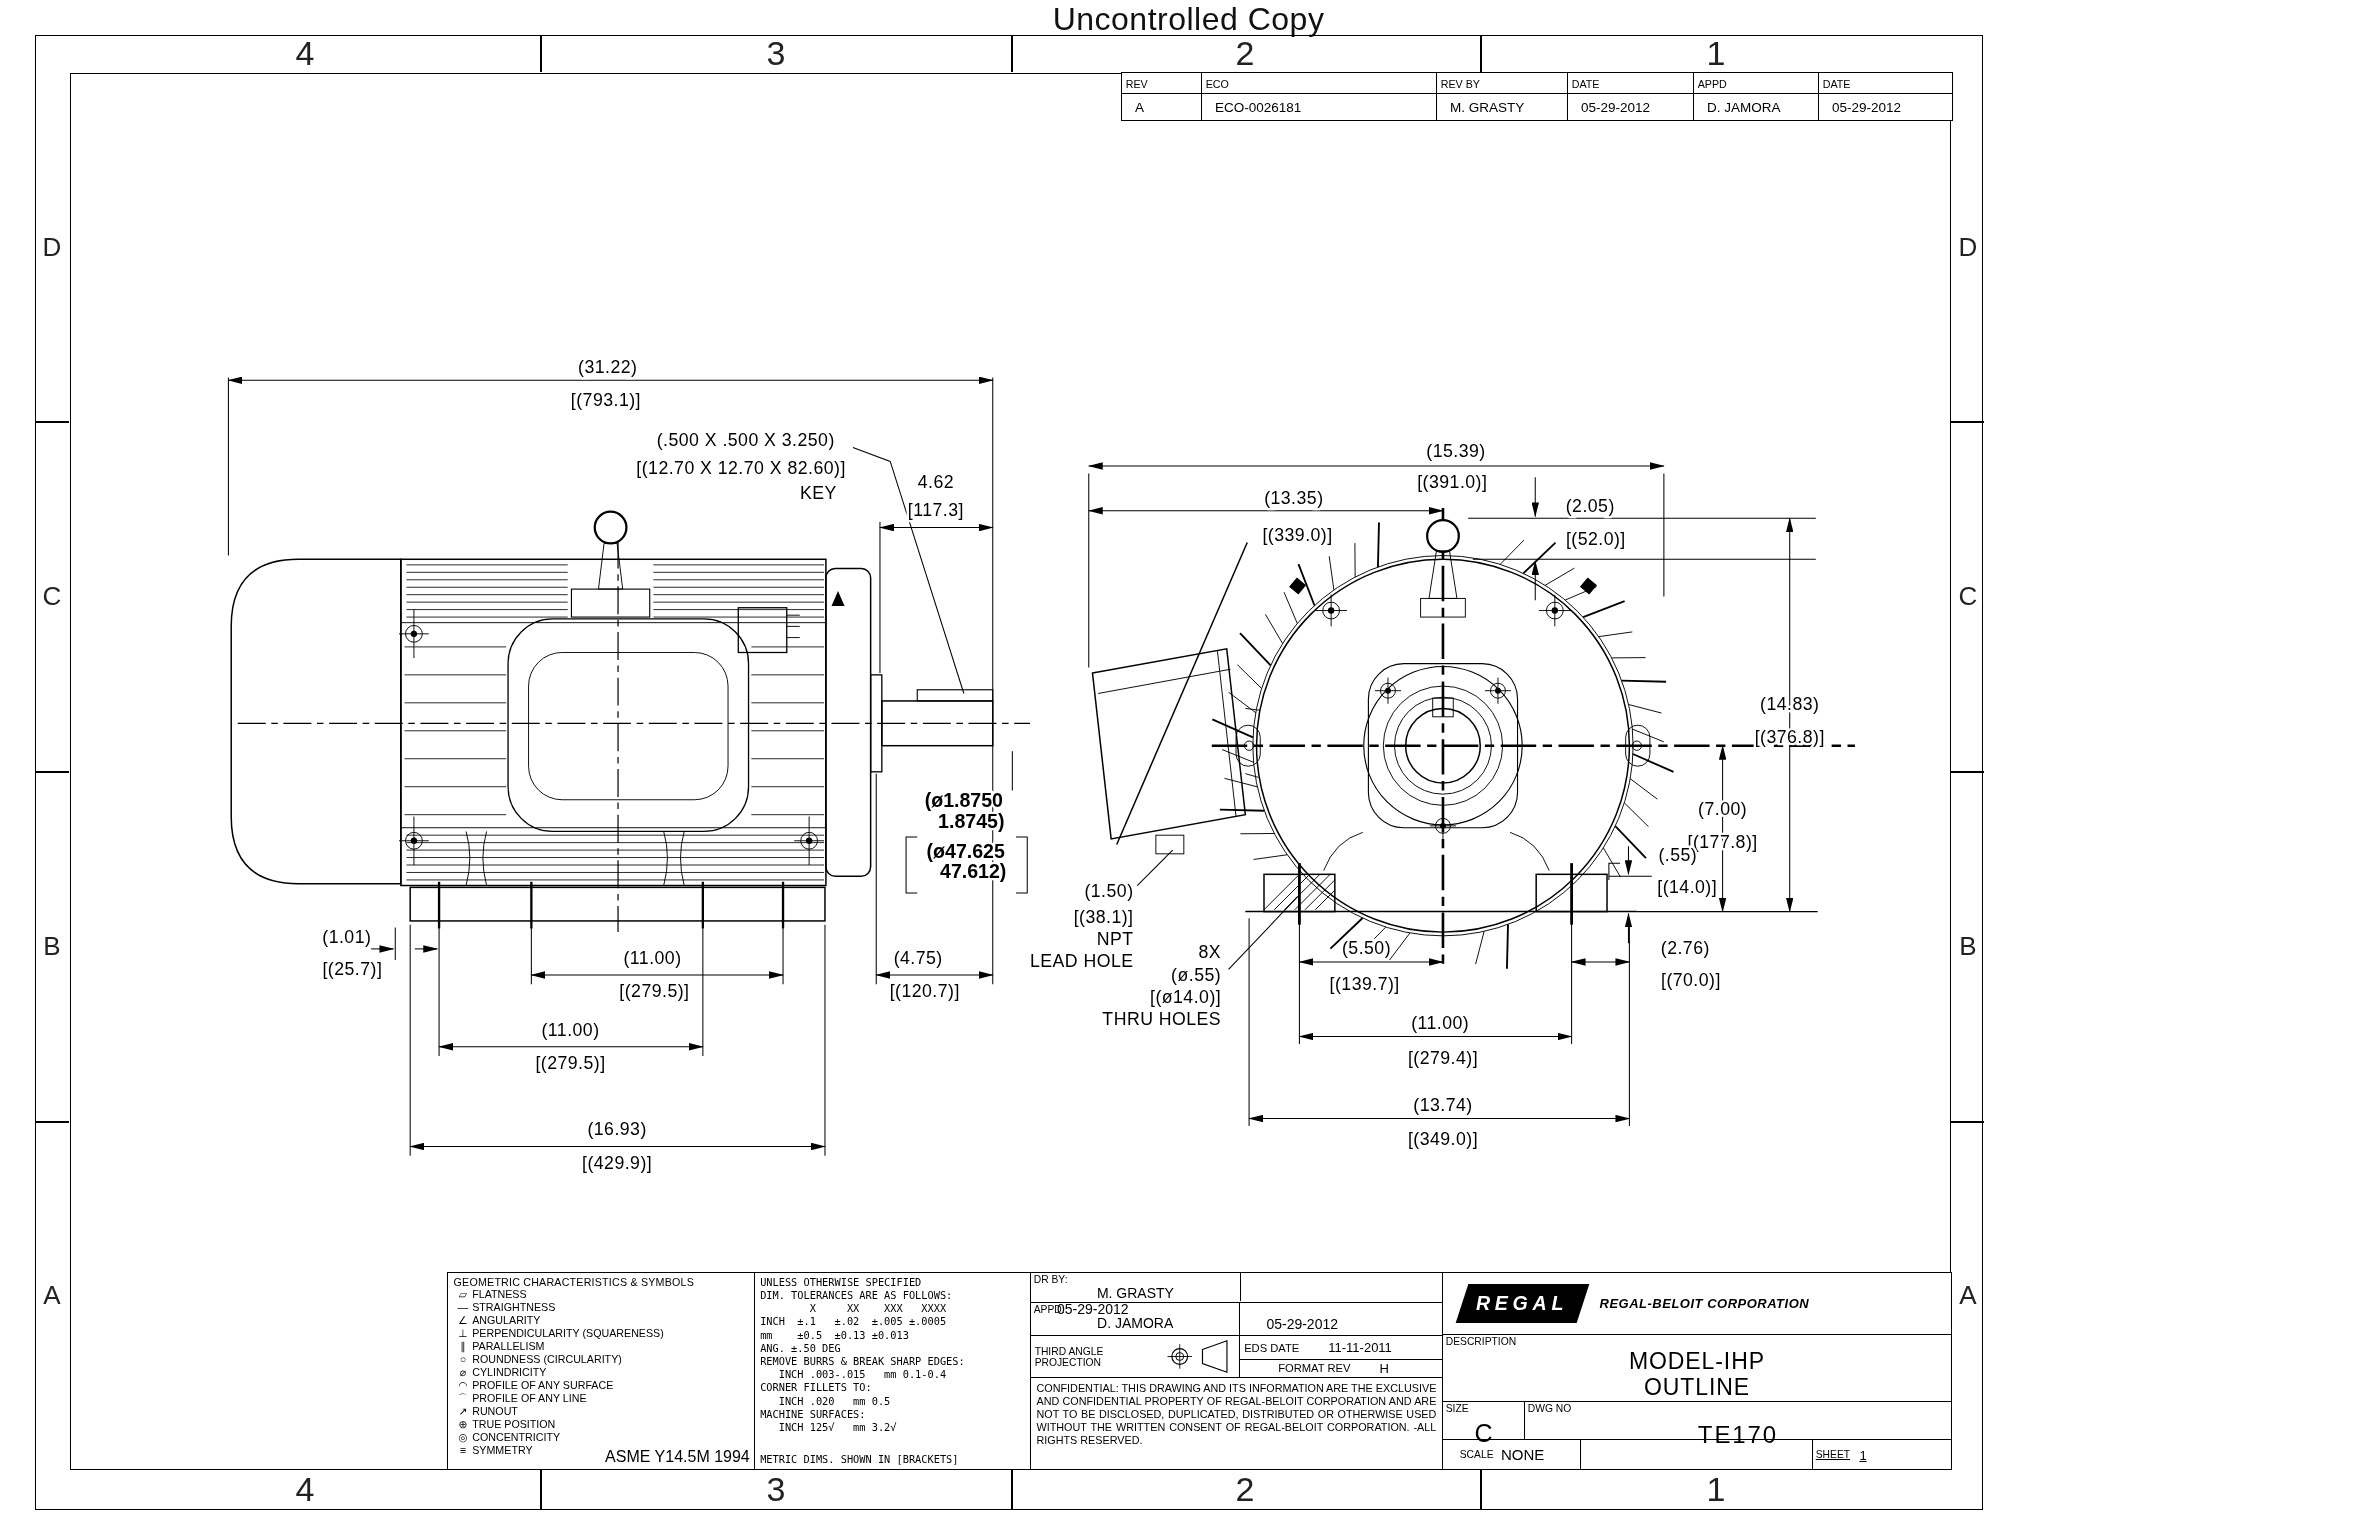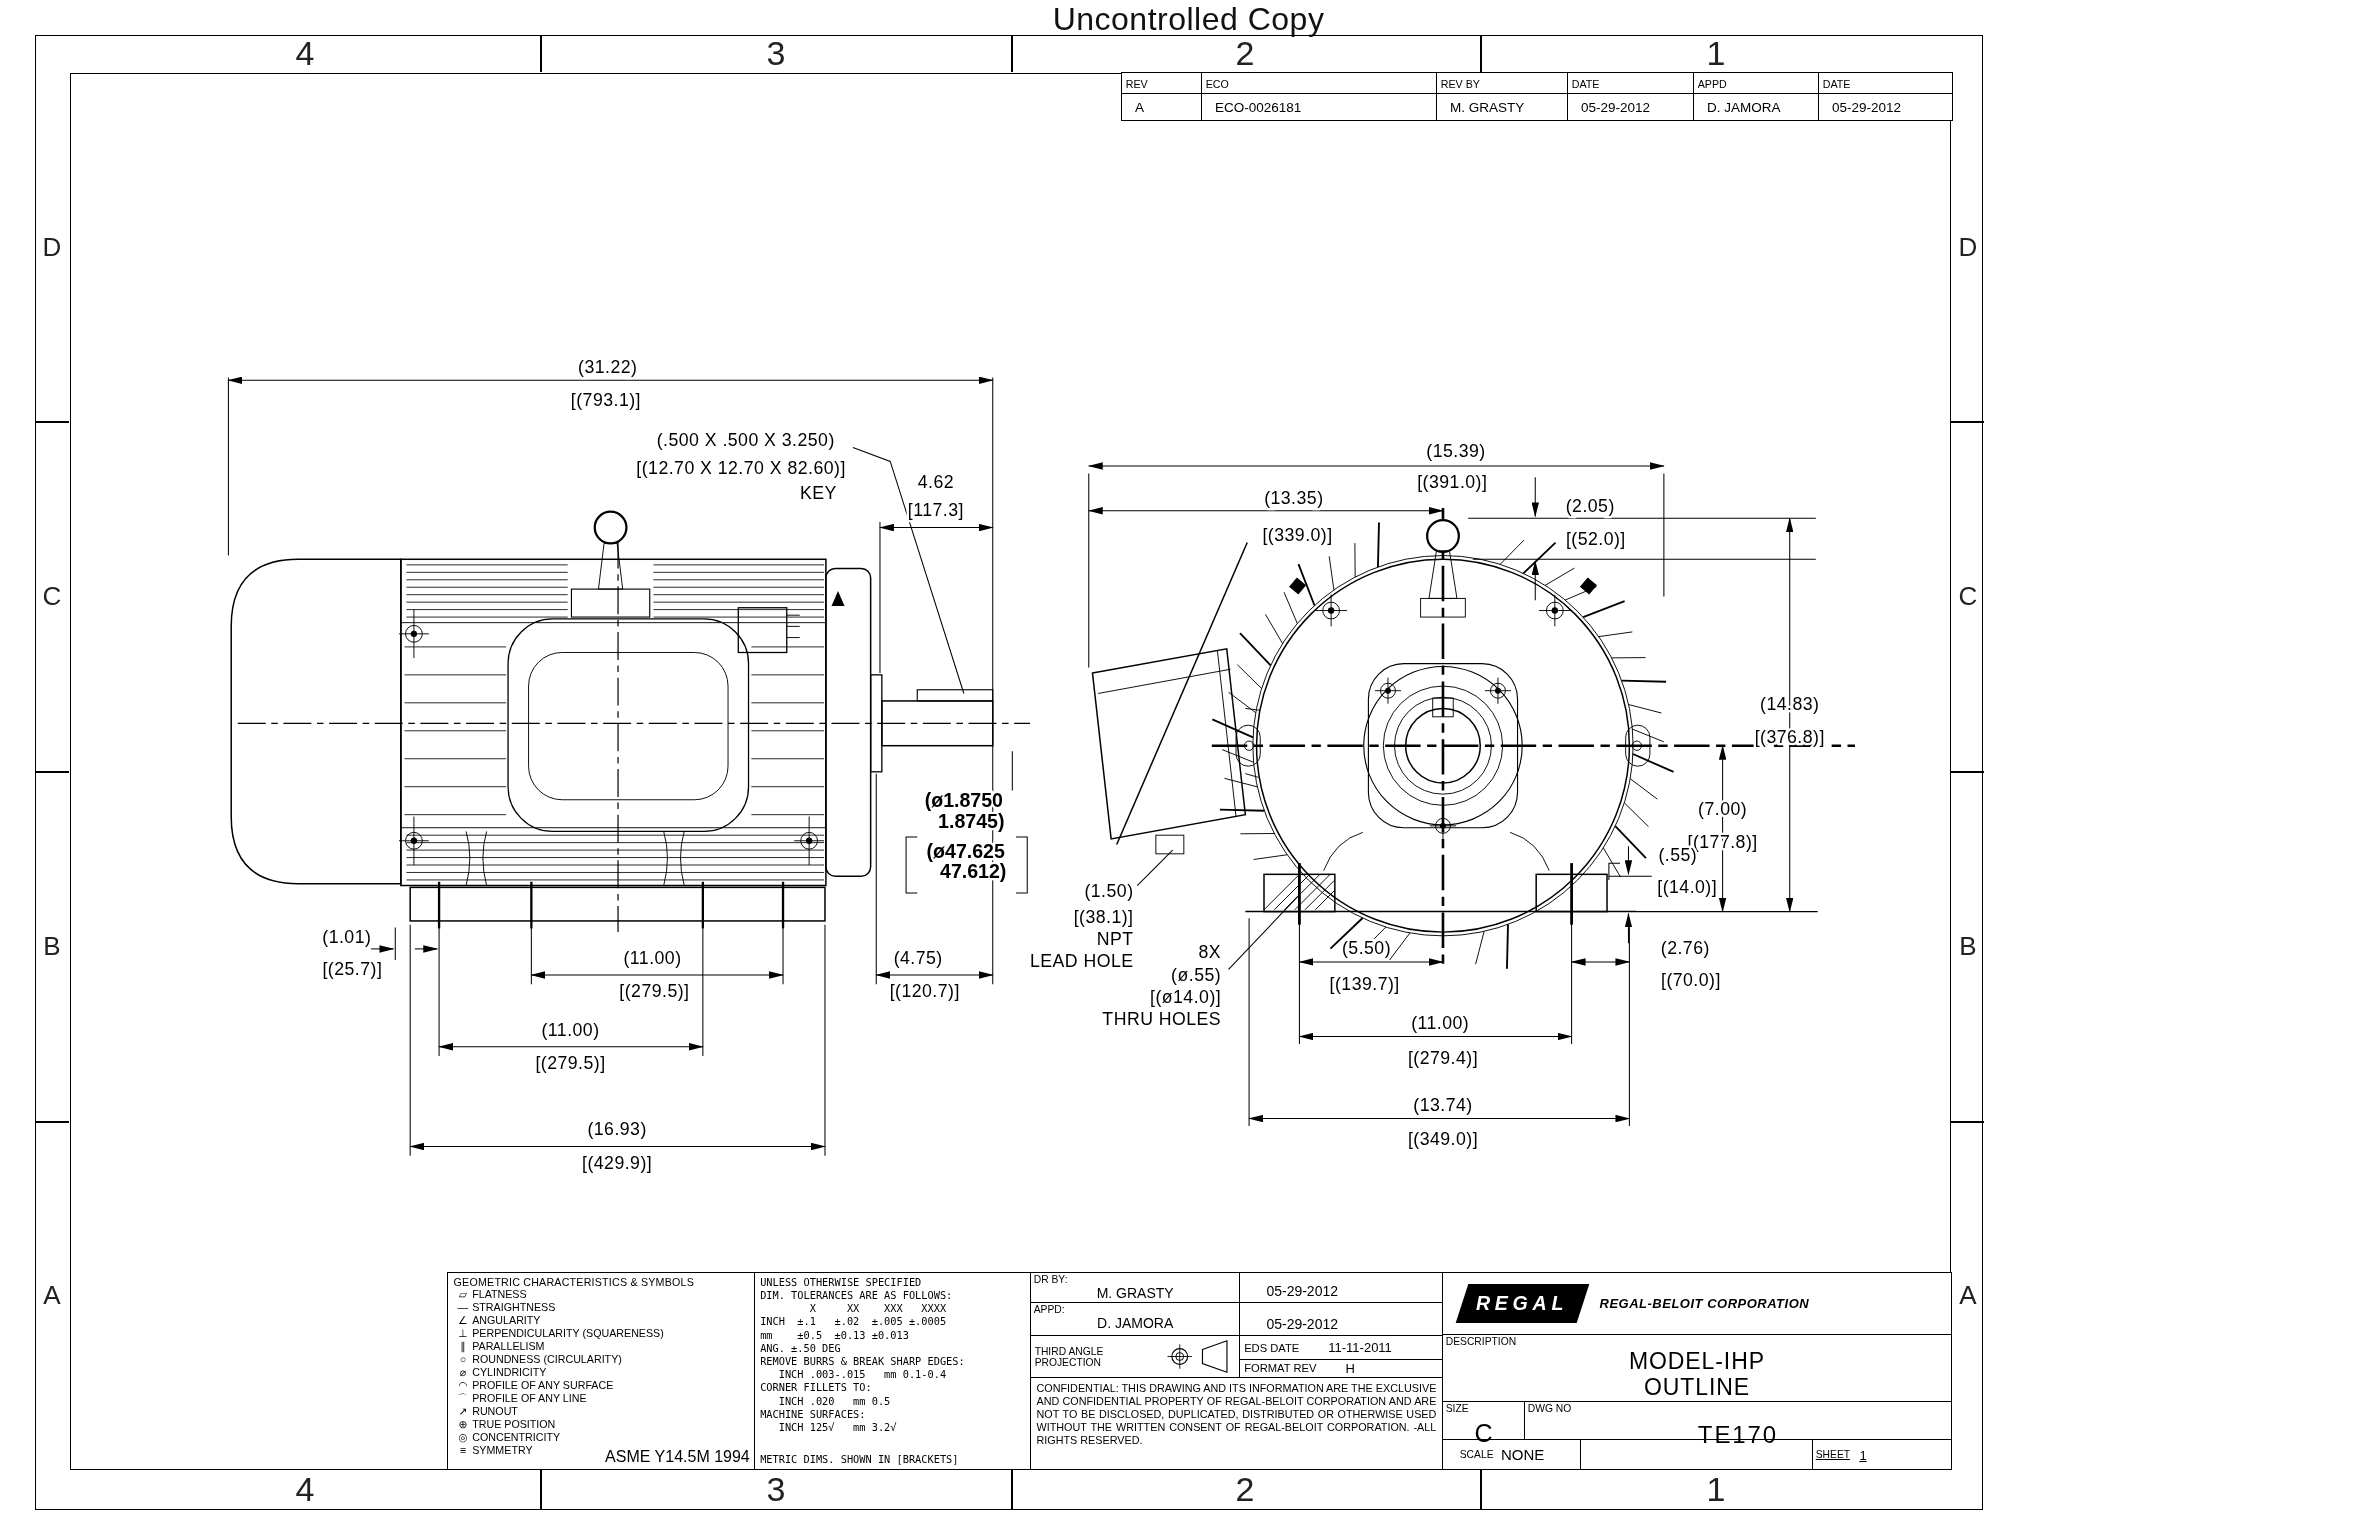--- a/index.html
+++ b/index.html
@@ -38,21 +38,21 @@
   .appr-name{width:210px;border-right:1.5px solid #000;box-sizing:border-box;position:relative;}
   .appr-date{width:202px;display:flex;align-items:flex-end;padding:0 0 2.8px 26px;font-size:14px;box-sizing:border-box;}
   .lab{font-size:10.3px;padding:0.9px 0 0 2.8px;}
   .nm{text-align:center;font-size:14px;margin-top:0px;}
   #proj-row{height:42px;justify-content:center;}
   #proj-left{width:210px;border-right:1.5px solid #000;display:flex;align-items:center;padding-left:3.7px;box-sizing:border-box;}
   #proj-left span{font-size:10.3px;}
   #eds-box{width:202px;display:flex;flex-direction:column;}
   .eds-line{display:flex;align-items:center;font-size:11.2px;box-sizing:border-box;padding-left:3.7px;gap:16px;}
   #eds-top{height:24px;border-bottom:1.5px solid #000;}
-  #eds-bot{height:16px;}
+  #eds-bot{height:16px;margin-left:34px;}
   .eds-val{margin-left:13px;font-size:13px;}
   #conf-cell{flex:1;padding:3.7px 5.6px;font-size:10.8px;line-height:13px;text-align:justify;border-bottom:none !important;display:block;}
   #tbr-cell{width:509px;display:flex;flex-direction:column;}
   #logo-row{height:62px;border-bottom:1.5px solid #000;display:flex;align-items:center;padding-left:18.6px;box-sizing:border-box;}
   #logo-par{width:121px;height:39px;background:#000;transform:skewX(-18deg);display:flex;align-items:center;justify-content:center;}
   #logo-par span{transform:skewX(18deg);color:#fff;font-size:19.6px;font-weight:bold;font-style:italic;letter-spacing:4.7px;}
   #company{margin-left:17px;font-size:13px;font-weight:bold;font-style:italic;letter-spacing:0.5px;}
   #desc-row{height:67px;border-bottom:1.5px solid #000;position:relative;box-sizing:border-box;}
   #desc-center{position:absolute;left:0;top:13px;width:100%;text-align:center;font-size:23px;line-height:26px;letter-spacing:0.9px;}
   #size-row{height:38px;border-bottom:1.5px solid #000;display:flex;box-sizing:border-box;}
@@ -541,21 +541,21 @@
     <div>REMOVE BURRS &amp; BREAK SHARP EDGES:</div>
     <div>   INCH .003-.015   mm 0.1-0.4</div>
     <div>CORNER FILLETS TO:</div>
     <div>   INCH .020   mm 0.5</div>
     <div>MACHINE SURFACES:</div>
     <div>   INCH 125√   mm 3.2√</div>
     <div id="tol-metric">METRIC DIMS. SHOWN IN [BRACKETS]</div>
   </div>
 
   <div id="appr-cell" class="tb-col">
-    <div class="appr-row" style="height:30px;">
+    <div class="appr-row" style="height:30px;flex-direction:column;">
       <div class="appr-name">
           <div class="lab">DR BY:</div>
         <div class="nm">M. GRASTY</div>
         </div>
       <div class="appr-date">05-29-2012</div>
     </div>
     <div class="appr-row" style="height:33px;">
       <div class="appr-name">
           <div class="lab">APPD:</div>
         <div class="nm">D. JAMORA</div>

